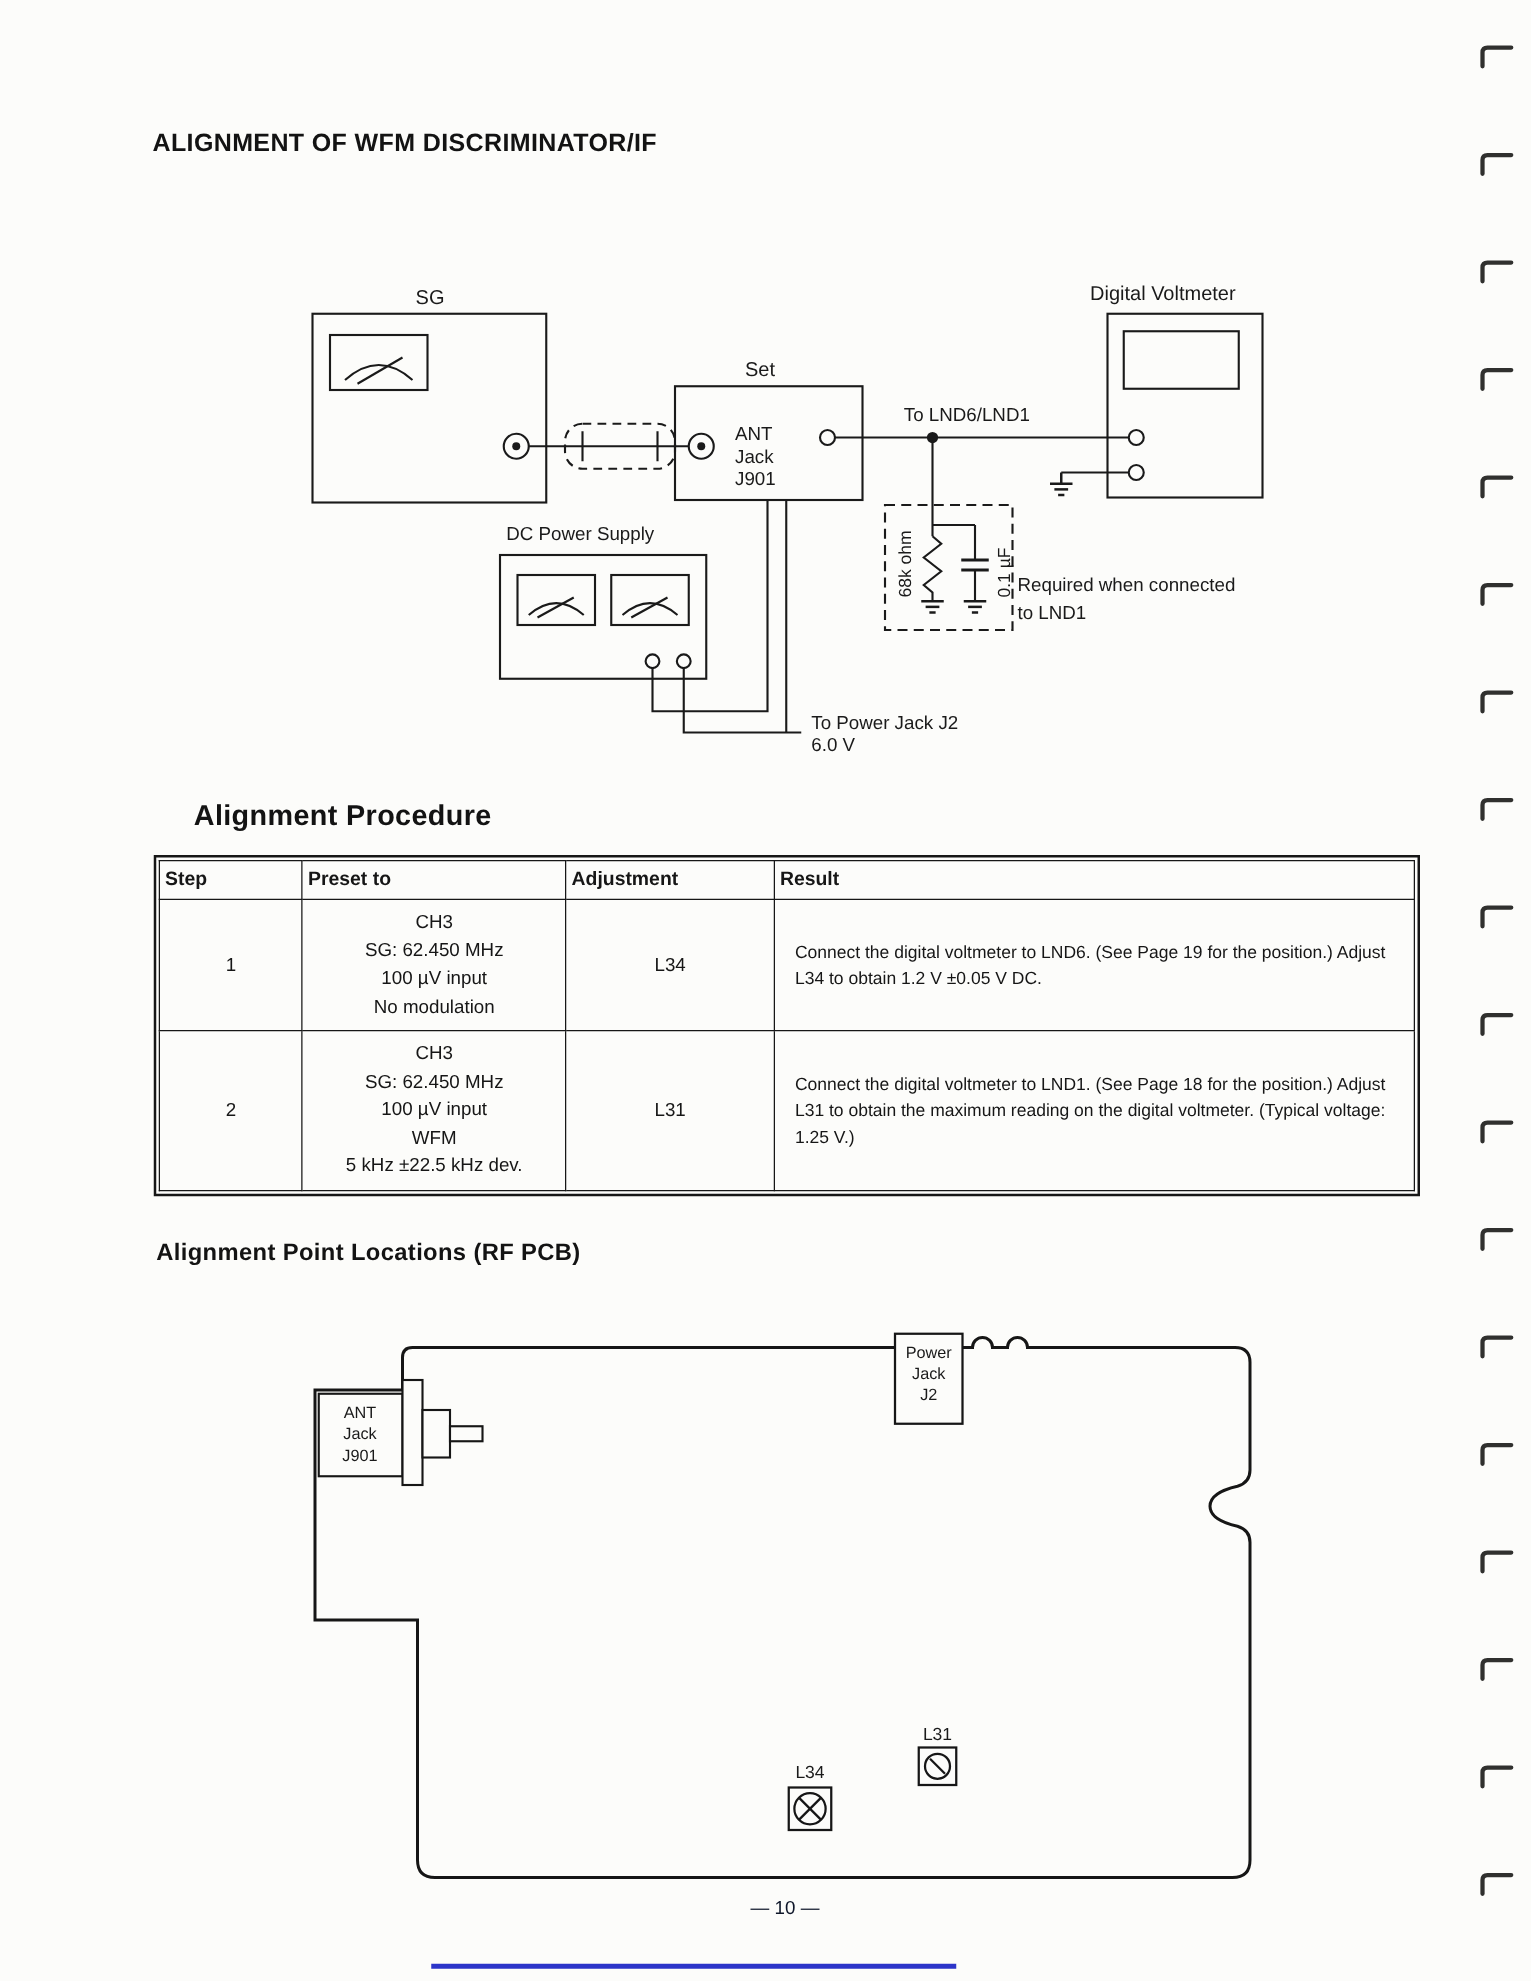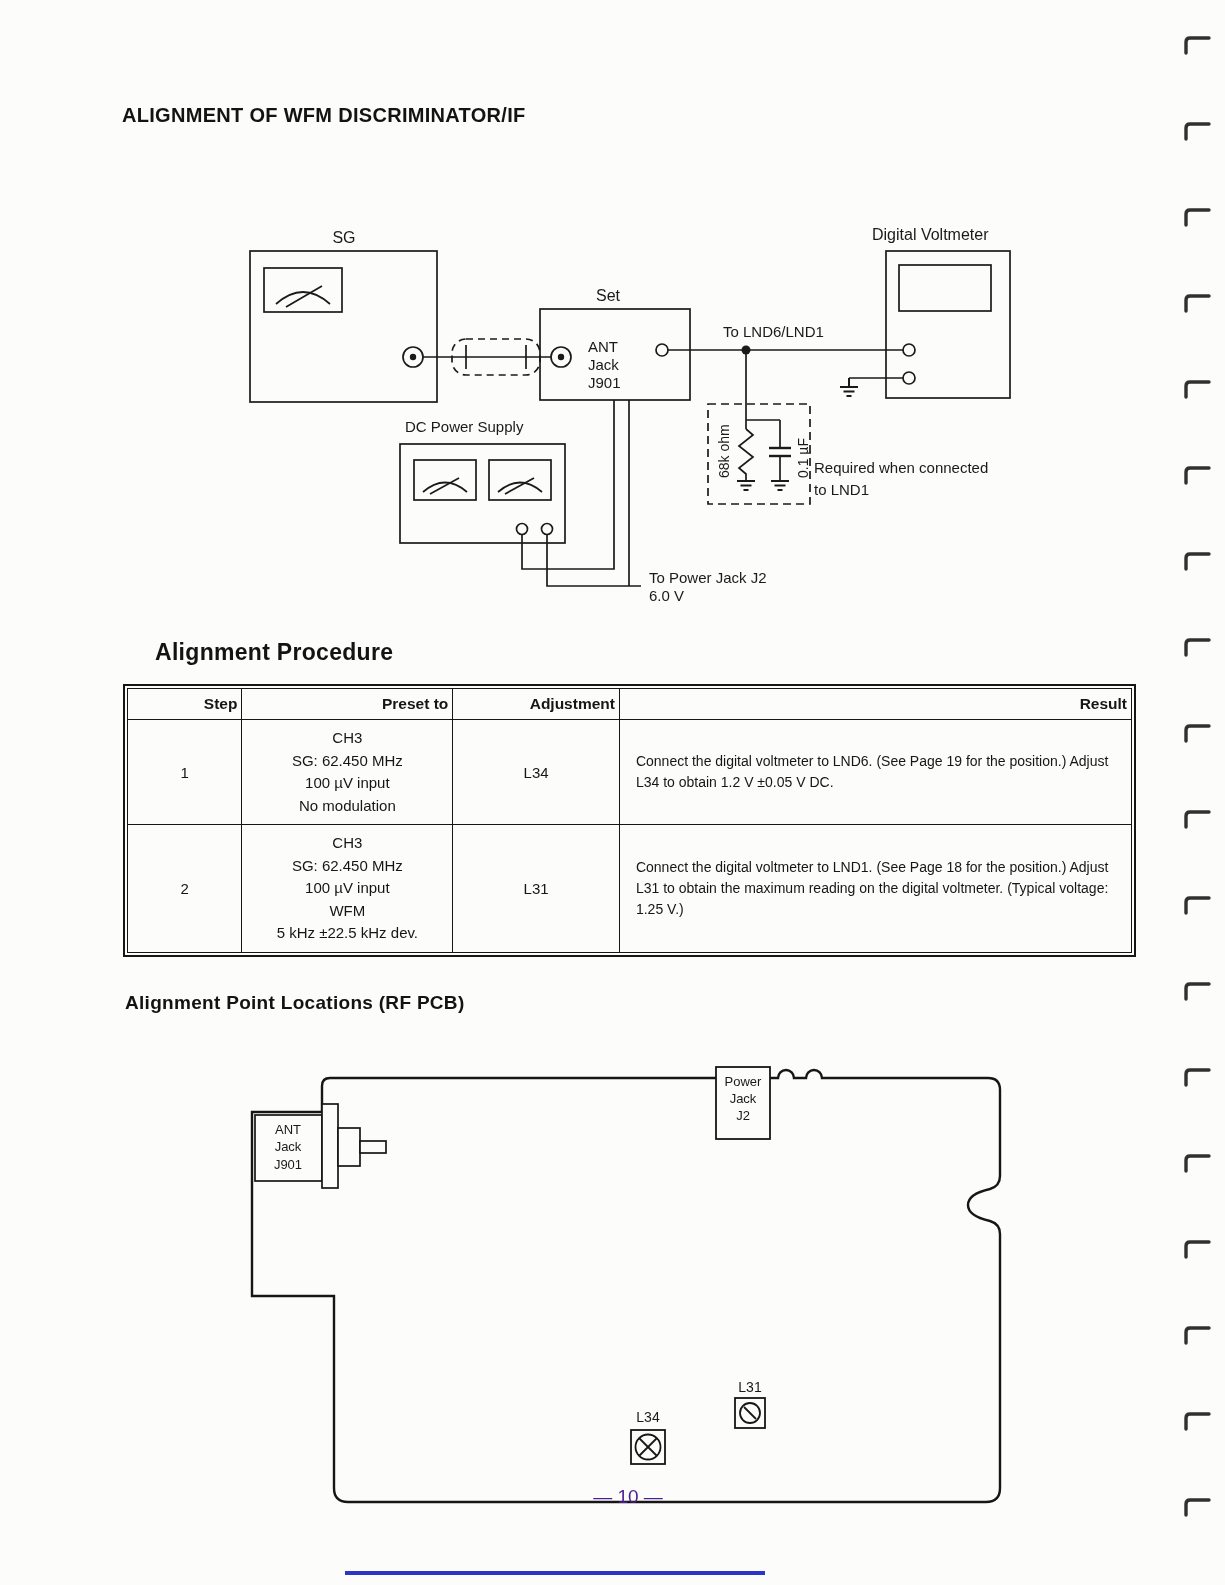--- a/index.html
+++ b/index.html
@@ -12,27 +12,27 @@
   .heading { position: absolute; font-weight: bold; color: #131313; letter-spacing: 0.3px; text-align: center; }
   #title          { left: 122px; top: 104px; font-size: 20px; }
   #sec-connections{ left: 122px; top: 154px; font-size: 19px; }
   #sec-procedure  { left: 125px; top: 639px; font-size: 23px; margin-left: 30px; }
   #sec-locations  { left: 125px; top: 992px; font-size: 19px; }
 
   #table-wrap { position: absolute; left: 123px; top: 684px; width: 1013px;
                 border: 2px solid #161616; padding: 2px; }
   #proc-table { width: 100%; border-collapse: collapse; }
   #proc-table th, #proc-table td { border: 1.6px solid #161616; vertical-align: middle; }
-  #proc-table th { font-size: 15.5px; font-weight: bold; padding: 6px 4px; text-align: right; }
+  #proc-table th { font-size: 15.5px; font-weight: bold; padding: 6px 4px; text-align: left; }
   td.c-step, td.c-adj { text-align: center; font-size: 15px; }
   td.c-preset { text-align: center; font-size: 15px; padding: 7px 4px; line-height: 1.5; }
   td.c-result { font-size: 14px; padding: 10px 16px; line-height: 1.5; }
 
-  #page-number { position: absolute; left: 563px; top: 1486px; width: 130px;
-                 text-align: center; font-size: 19px; color: #4c1d95; }
+  #page-number { position: absolute; left: 563px; top: 1518px; width: 130px;
+                 text-align: center; font-size: 15px; color: #0f172a; }
 
   #gfx { position: absolute; left: 0; top: 0; }
   svg text { font-family: "Liberation Sans", sans-serif; fill: #1a1a1a; stroke: none; }
   .ts13 { font-size: 13px; } .ts14 { font-size: 14px; }
   .ts15 { font-size: 15px; } .ts16 { font-size: 16px; }
 </style>
 </head>
 <body>
 
 <div id="page">

